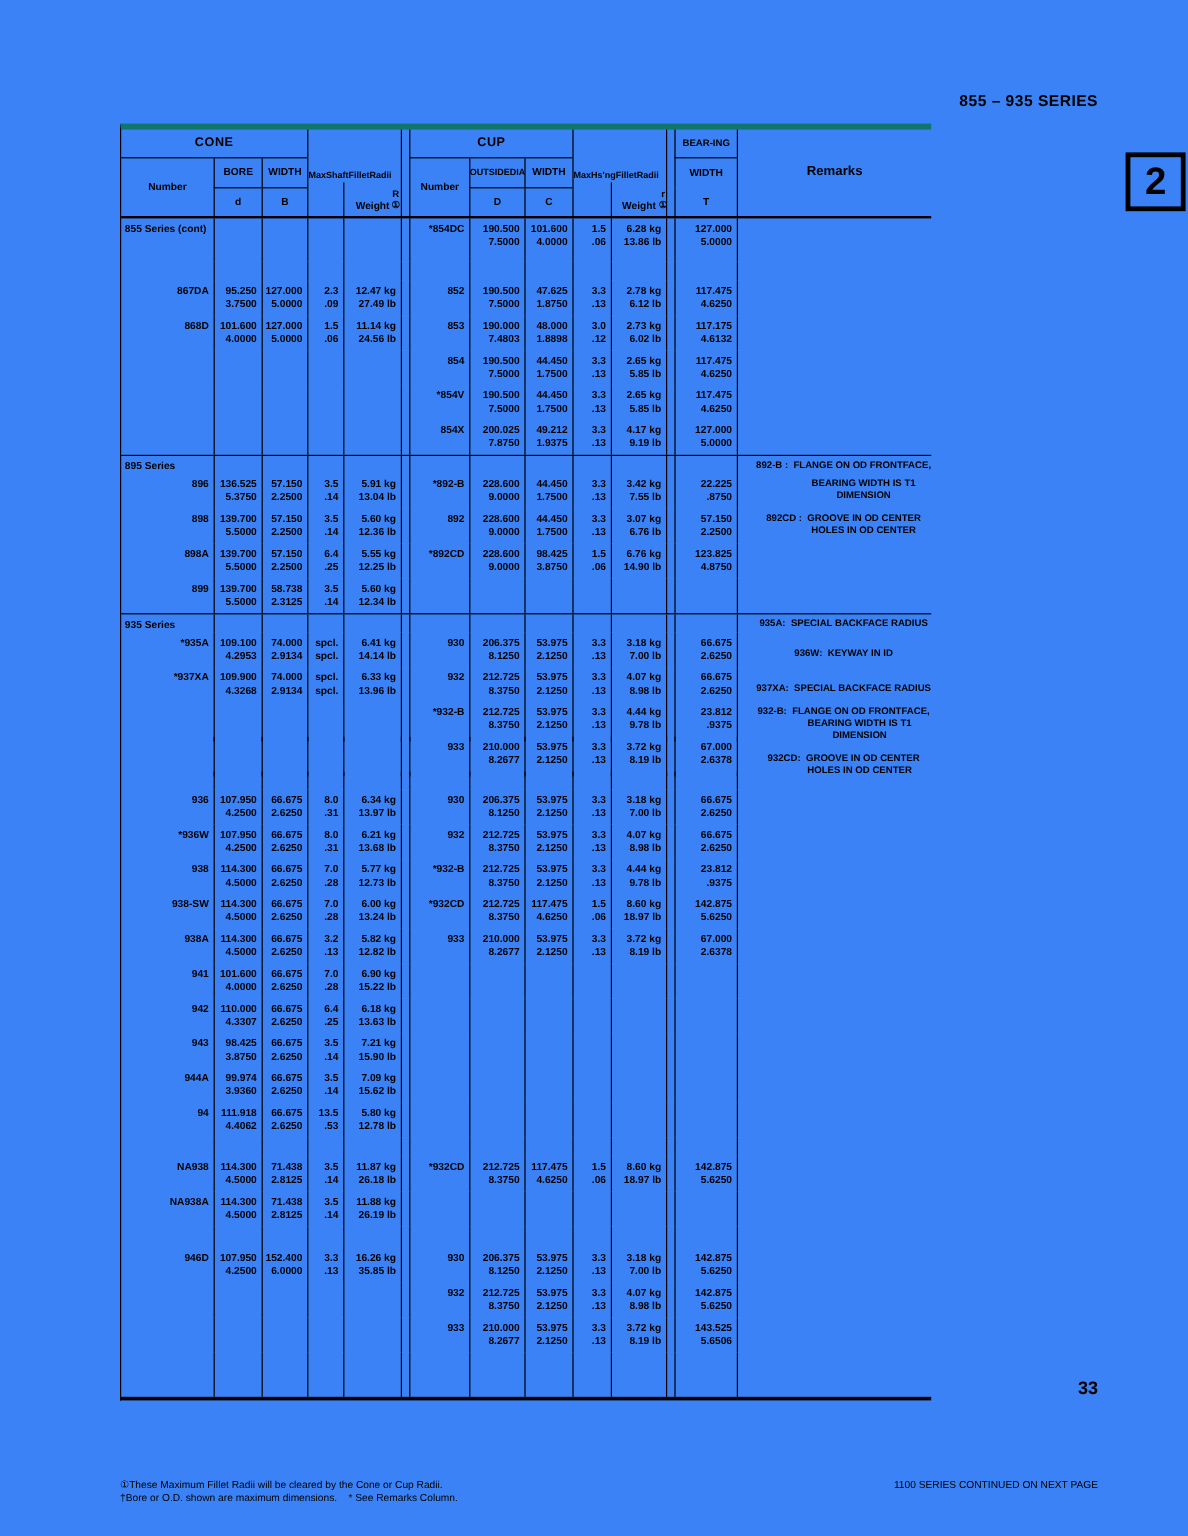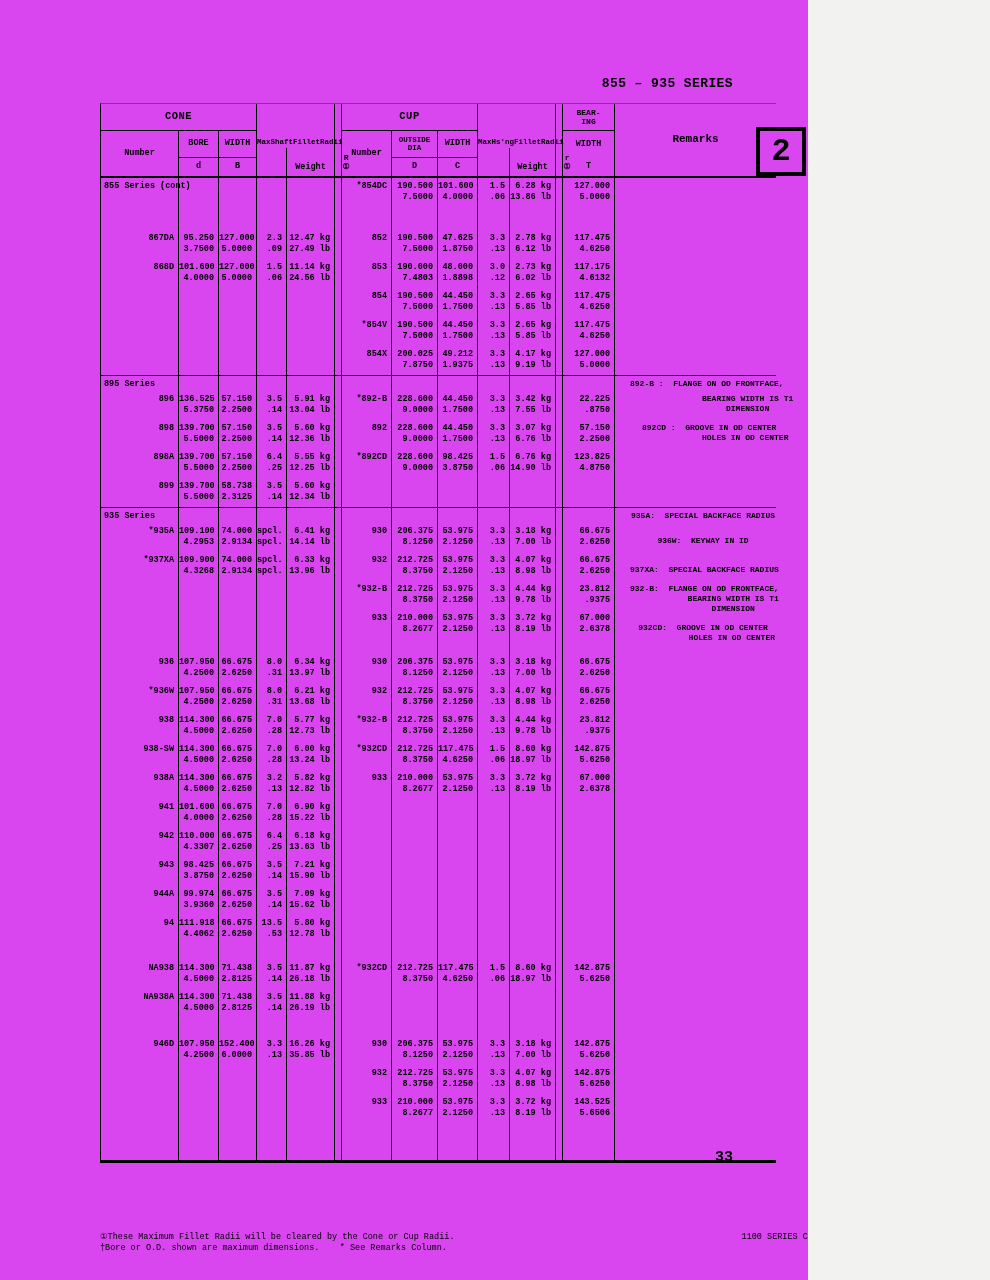--- a/index.html
+++ b/index.html
@@ -1,34 +1,34 @@
 <!DOCTYPE html>
 <html><head>
 <meta charset="utf-8">
 <style>
   * { margin:0; padding:0; box-sizing:border-box; }
   html,body { background:#f2f2f0; }
   body { font-family:"Liberation Sans", sans-serif; color:#000; }
-  .page { position:relative; width:808px; height:1280px; background:#d946ef; overflow:hidden;font-family:Liberation Mono, monospace; }
+  .page { position:relative; width:990px; height:1280px; background:#3b82f6; overflow:hidden; }
 
   .series-header { position:absolute; top:76px; right:75px; font-size:13px; font-weight:bold; letter-spacing:.4px; }
   .tab2 { position:absolute; top:127px; right:2px; width:50px; height:49px; border:4px solid #000;
           display:flex; align-items:center; justify-content:center; font-size:32px; font-weight:bold; }
 
   .btable { position:absolute; left:100px; top:103px; width:676px;
-            border-top:1px solid #0f766e; border-bottom:3px solid #000; border-left:1px solid #000; }
+            border-top:5px solid #0f766e; border-bottom:3px solid #000; border-left:1px solid #000; }
   .grid { display:grid; grid-template-columns:77px 40px 38px 30px 48px 7px 50px 46px 40px 32px 46px 7px 52px 1fr; }
 
   
   .thead { height:74px; border-bottom:2px solid #000; font-weight:bold; }
   .h { display:flex; align-items:center; justify-content:center; text-align:center; font-size:8.5px; line-height:9.5px; }
   .bl { border-left:1px solid #000; }
   .bb { border-bottom:1px solid #000; }
   .hg { font-size:10.5px; letter-spacing:.5px; }
-  .hl, .hbear, .od-l { flex-direction:column; }
+  .hl, .hbear, .od-l { }
   .hstack { flex-direction:row; align-items:center; justify-content:flex-start; font-size:7.5px; line-height:8.5px; padding-top:5px; }
   .hstack .sym { font-size:8px; margin-top:auto; margin-bottom:5px; }
   .hbear { font-size:8px; line-height:9px; }
   .hw { padding-top:12px;margin-top:44px; }
   .hrem { font-size:11px; }
   .g-cone { grid-area:1/1/2/4; }
   .n1     { grid-area:2/1/4/2; }
   .bore-l { grid-area:2/2/3/3; }
   .bore-s { grid-area:3/2/4/3; }
   .cw-l   { grid-area:2/3/3/4; }

